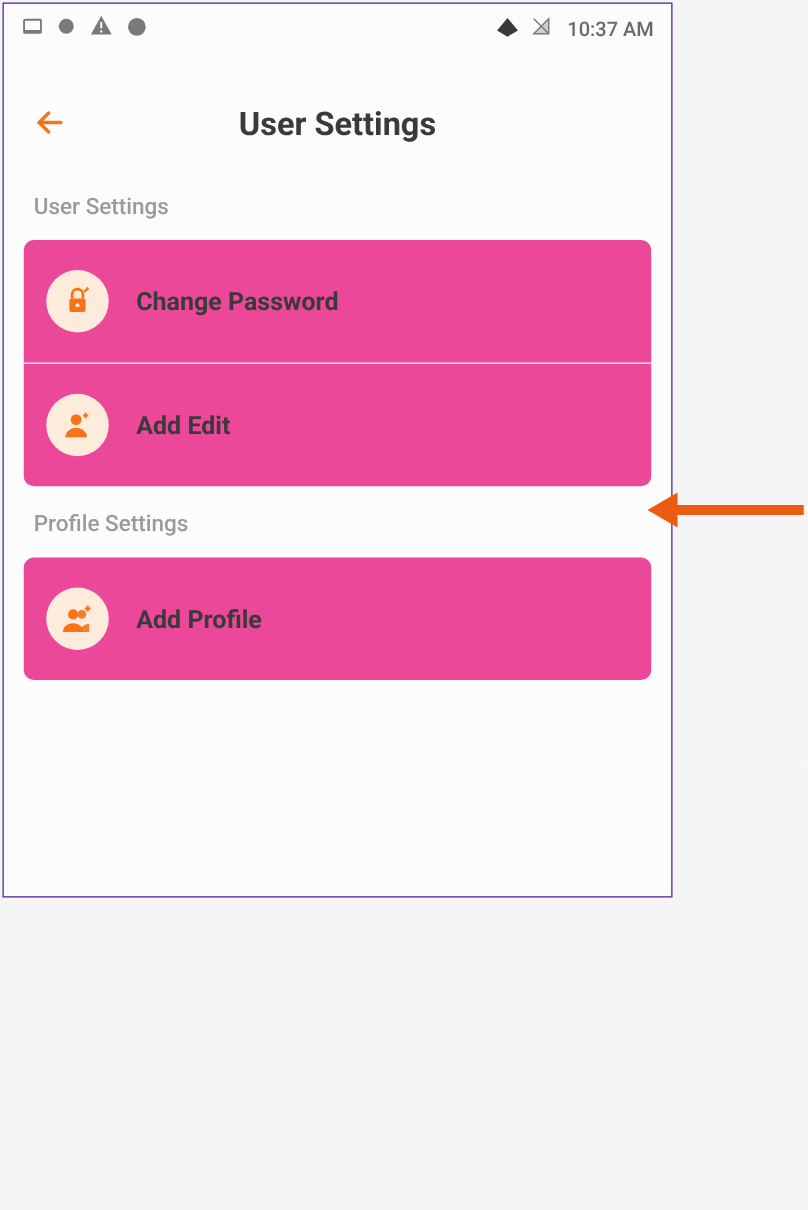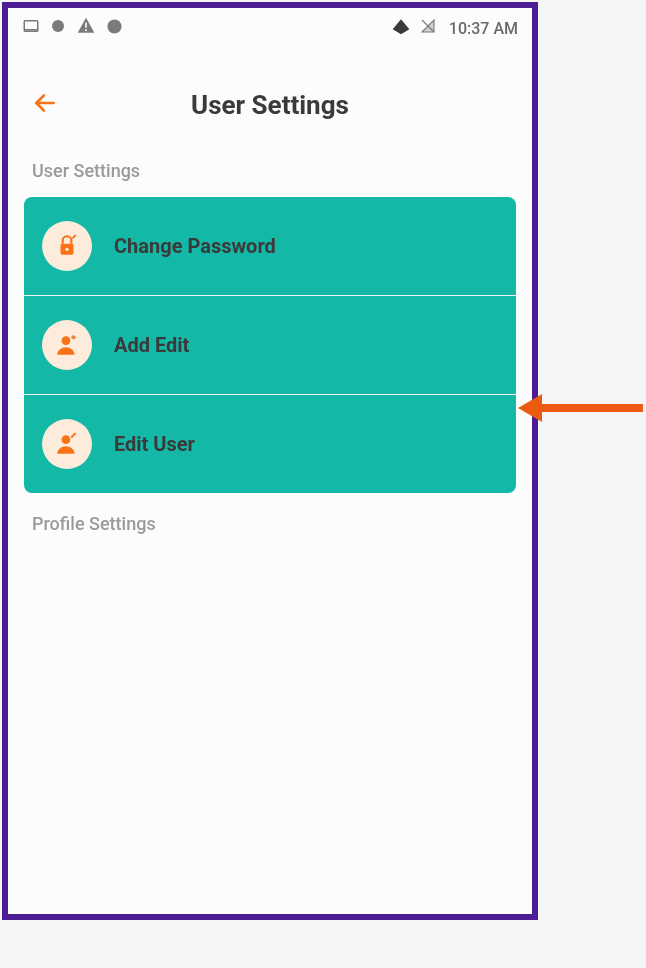--- a/index.html
+++ b/index.html
@@ -5,23 +5,23 @@
     * { box-sizing: border-box; margin: 0; padding: 0; }
     body {
       font-family: -apple-system, BlinkMacSystemFont, 'Segoe UI', Roboto, sans-serif;
       background: #f5f5f5;
       width: 646px;
       height: 968px;
       position: relative;
     }
     .phone-frame {
       width: 536px;
-      height: 918px;
+      height: 716px;
       background: #fcfcfc;
-      border: 6px solid #4c1d95;
+      border: 1px solid #4c1d95;
       position: absolute;
       top: 2px;
       left: 2px;
       overflow: hidden;
     }
     .status-bar {
       display: flex;
       justify-content: space-between;
       align-items: center;
       padding: 8px 14px;
@@ -68,21 +68,21 @@
     .section {
       padding: 20px 16px 0 16px;
     }
     .section-title {
       color: #9a9a9a;
       font-size: 18px;
       font-weight: 500;
       padding: 0 8px 16px 8px;
     }
     .card {
-      background: #14b8a6;
+      background: #ec4899;
       border-radius: 8px;
     }
     .list-item {
       display: flex;
       align-items: center;
       padding: 24px 18px;
       cursor: pointer;
       gap: 22px;
     }
     .list-item + .list-item {
@@ -188,39 +188,41 @@
         <div class="icon-circle">
           <svg width="26" height="26" viewBox="0 0 24 24" fill="currentColor">
               <circle cx="11" cy="8" r="4"></circle>
               <path d="M3 21 c0-4 4-7 8-7 s8 3 8 7 Z"></path>
               <path d="M18 3 v4 M16 5 h4" fill="none" stroke="currentColor" stroke-width="1.6"></path>
             </svg>
         </div>
         <div class="item-label">Add Edit</div>
       </div>
 
-      <div class="list-item">
-        <div class="icon-circle">
-          <svg width="26" height="26" viewBox="0 0 24 24" fill="currentColor">
-              <circle cx="11" cy="8" r="4"></circle>
-              <path d="M3 21 c0-4 4-7 8-7 s8 3 8 7 Z"></path>
-              <line x1="16" y1="6" x2="20" y2="2" stroke="currentColor" stroke-width="1.8"></line>
-            </svg>
-        </div>
-        <div class="item-label">Edit User</div>
-      </div>
 
 
     </div>
   </div>
 
   <div class="section">
     <div class="section-title">Profile Settings</div>
     <div class="card">
 
+      <div class="list-item">
+        <div class="icon-circle">
+          <svg width="28" height="28" viewBox="0 0 24 24" fill="currentColor">
+              <circle cx="9" cy="9" r="3.5"></circle>
+              <circle cx="15" cy="9" r="3" opacity="0.9"></circle>
+              <path d="M2 21 c0-3.5 3-6 7-6 s7 2.5 7 6 Z"></path>
+              <path d="M14 21 c0-3 2.5-5.5 6-5.5 v5.5 Z" opacity="0.9"></path>
+              <path d="M19 3 v4 M17 5 h4" fill="none" stroke="currentColor" stroke-width="1.6"></path>
+            </svg>
+        </div>
+        <div class="item-label">Add Profile</div>
+      </div>
 
 
     </div>
   </div>
 
 </div>
 
 <div class="arrow-annotation">
   <svg width="128" height="40" viewBox="0 0 128 40" fill="currentColor">
     <line x1="125" y1="20" x2="15" y2="20" stroke="currentColor" stroke-width="8"></line>

